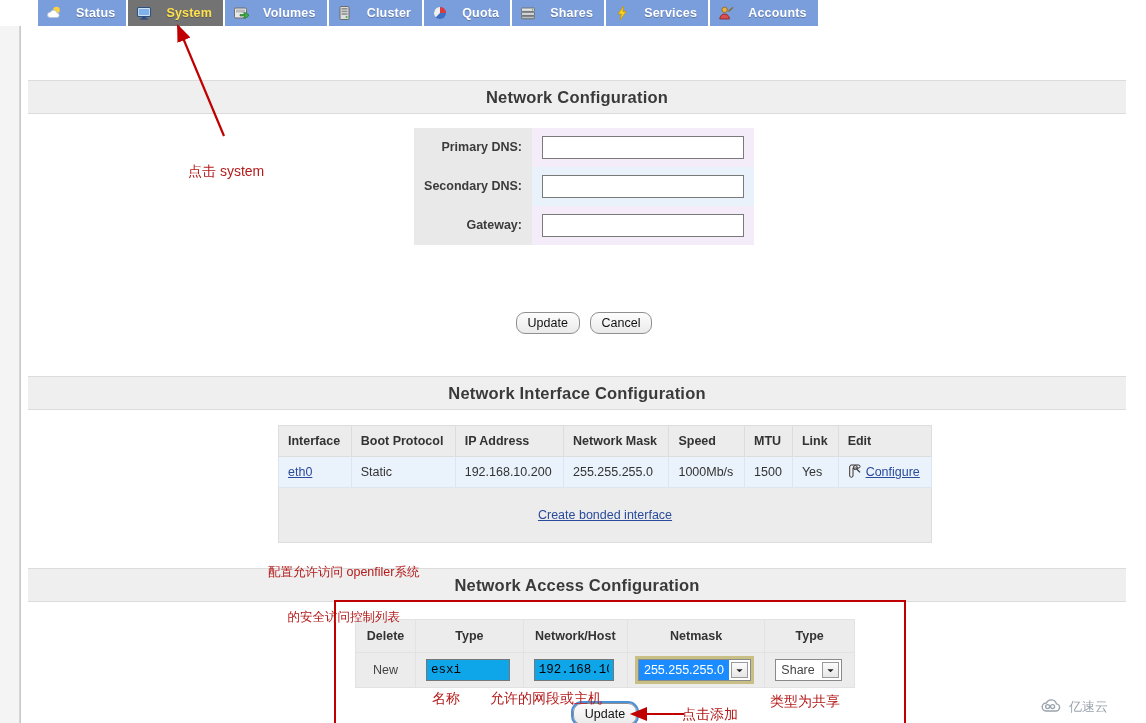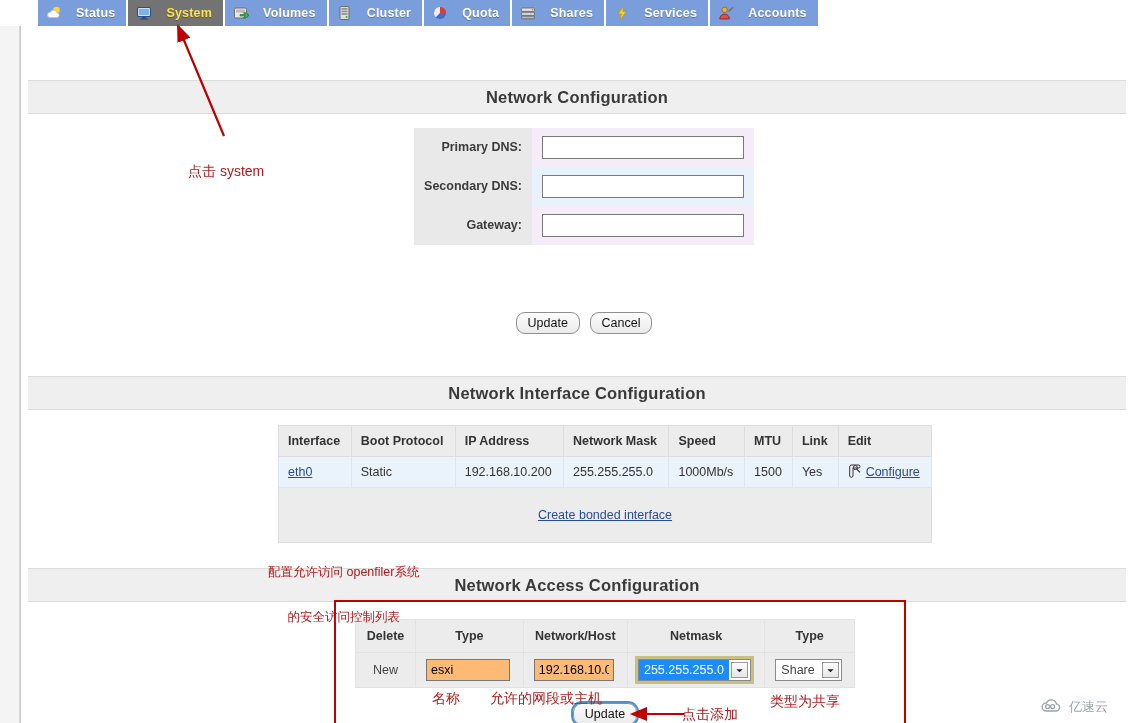--- a/index.html
+++ b/index.html
@@ -132,22 +132,22 @@
     font-size:12.5px; font-weight:bold; color:#333;
     text-align:center; padding:9px 10px; white-space:nowrap;
   }
   #acctable td{
     background:#ececec; border:1px solid #e2e2e2;
     font-size:12.5px; color:#444; padding:6px 10px;
     white-space:nowrap;
   }
   #acctable td.ctr{ text-align:center; }
   #acctable input[type=text]{
-    height:22px; border:1px solid #777; background:#fdba74;
-    font-family:Liberation Sans, sans-serif; font-size:12.5px;
+    height:22px; border:1px solid #777; background:#0ea5e9;
+    font-family:Liberation Mono, monospace; font-size:12.5px;
     padding:0 4px;
   }
   #acctable input.name{ width:84px; }
   #acctable input.host{ width:80px; text-align:center; }
   .fakeselect{
     display:inline-flex; align-items:center;
     border:1px solid #8a8a8a; background:#fff; height:22px;
     font-size:12.5px; padding:0;
   }
   .fakeselect .txt{ padding:0 5px; line-height:20px; white-space:nowrap; }

